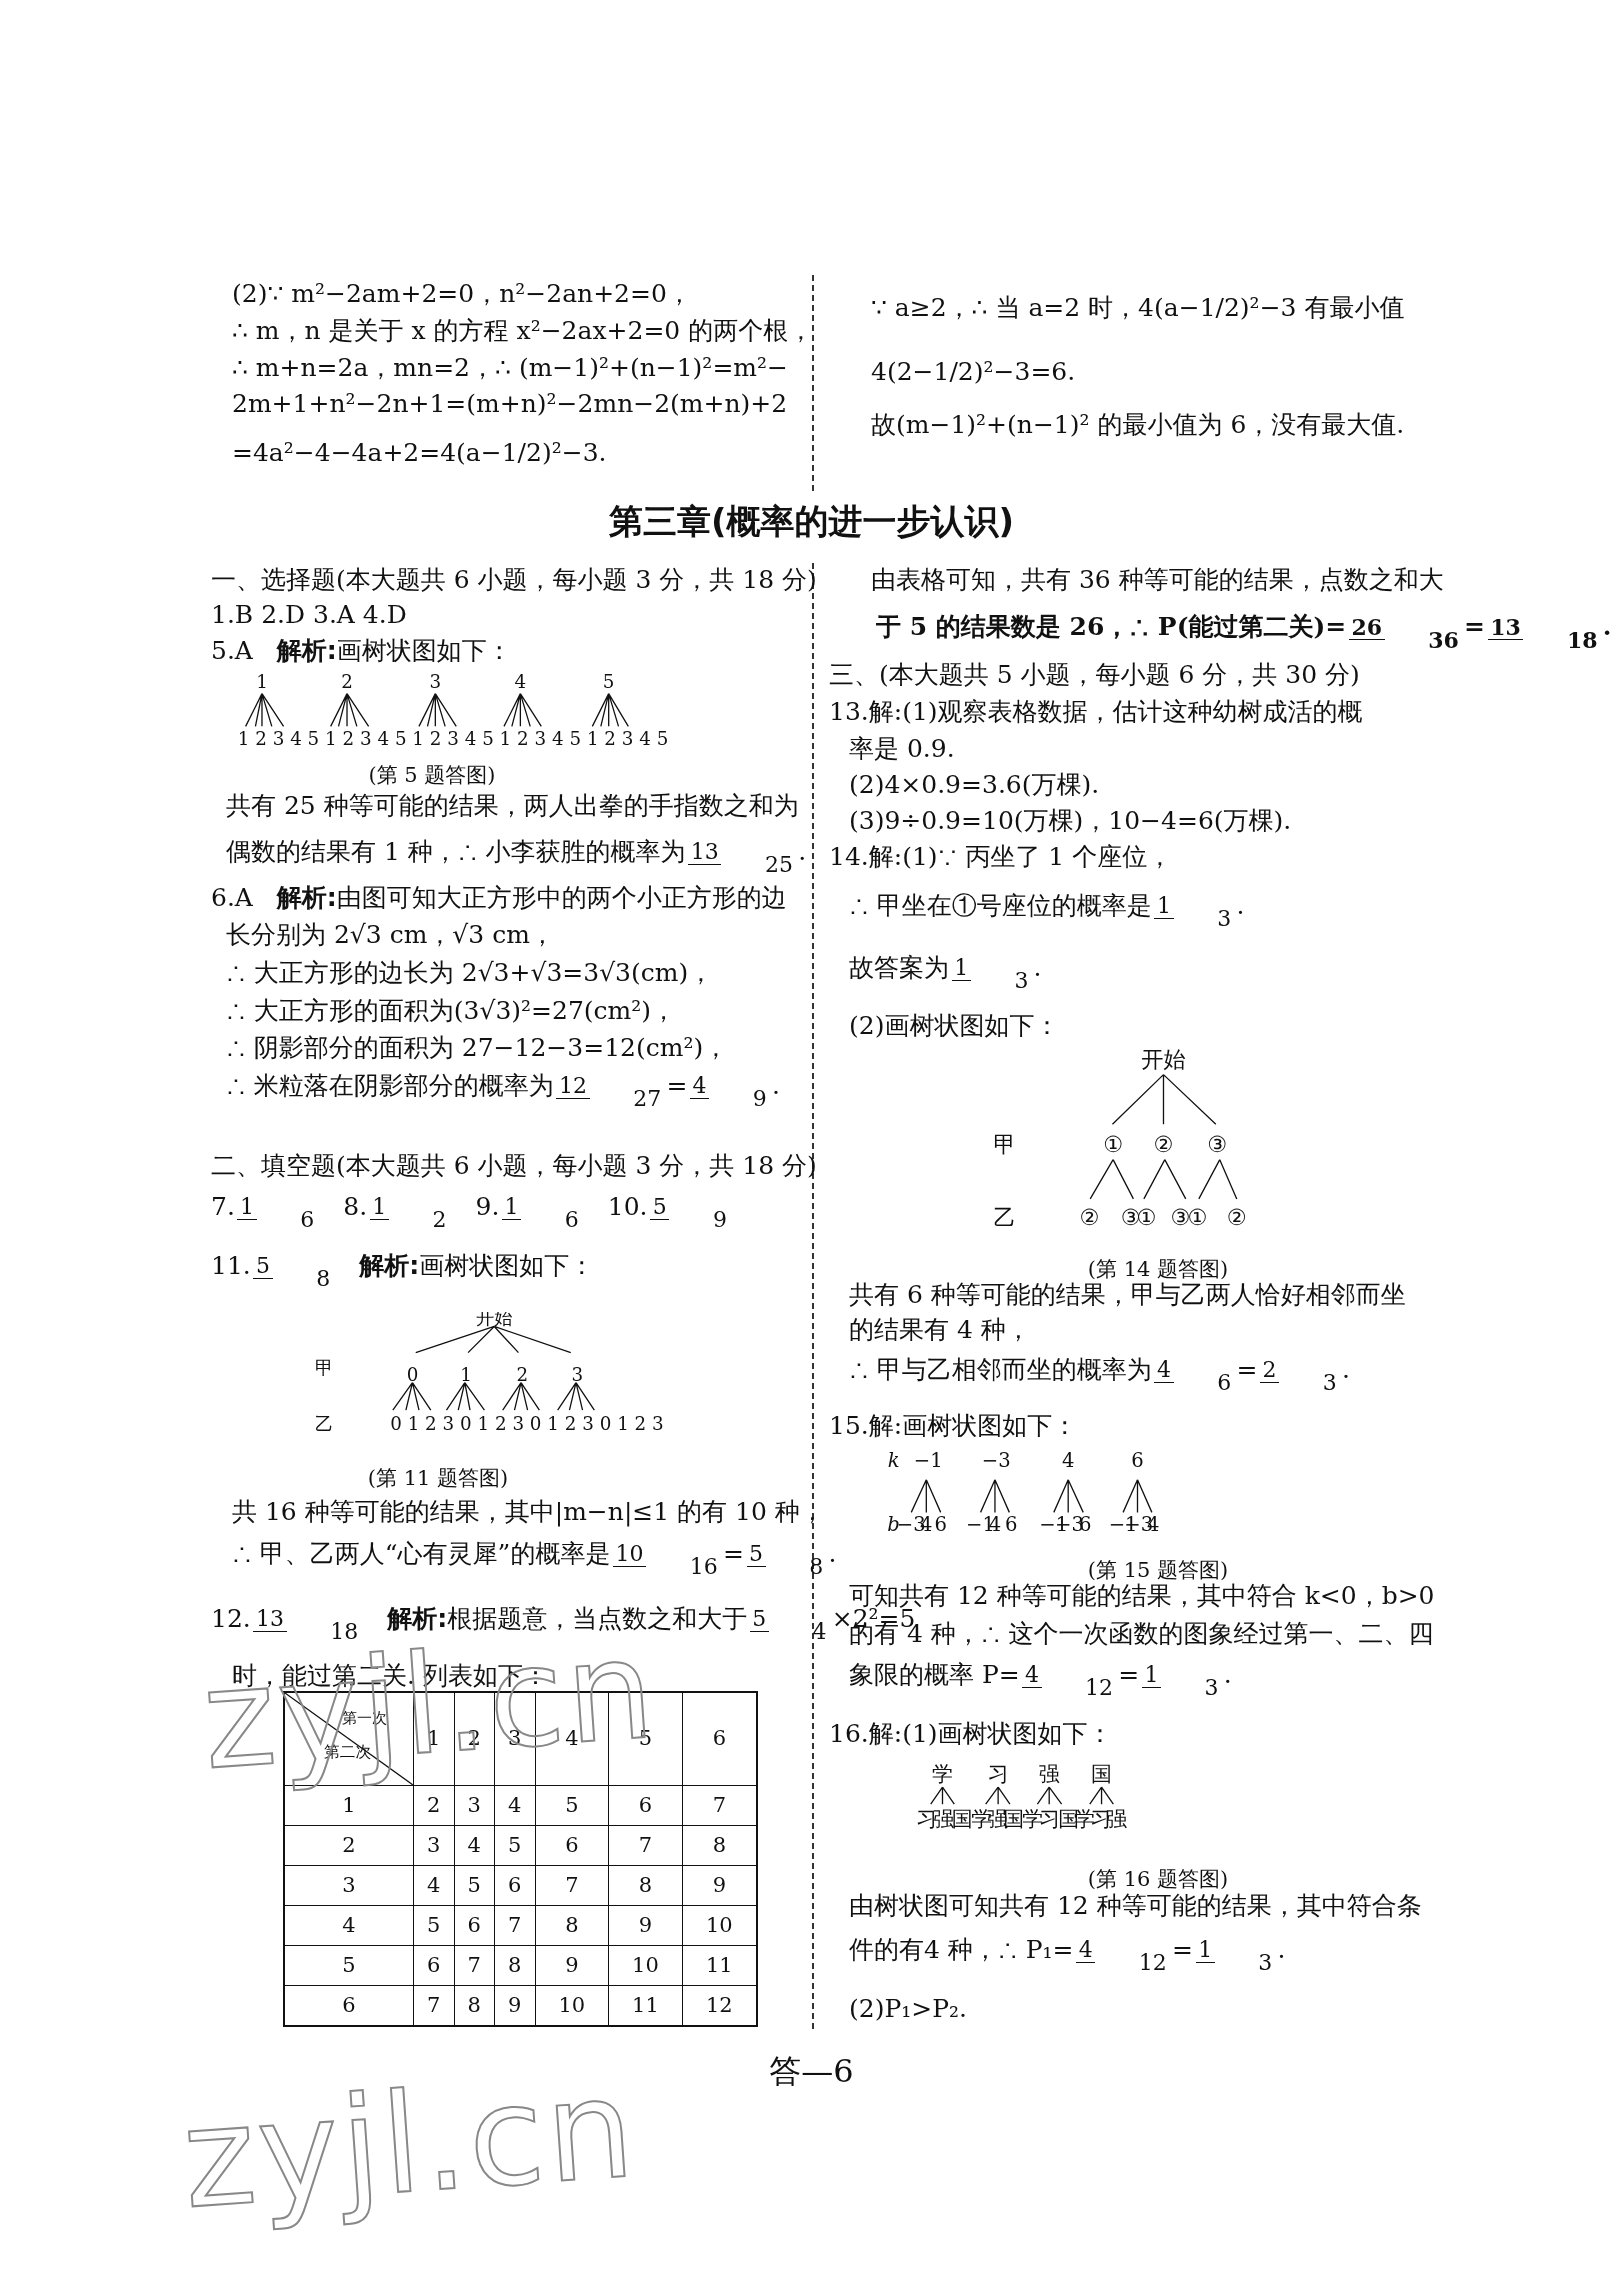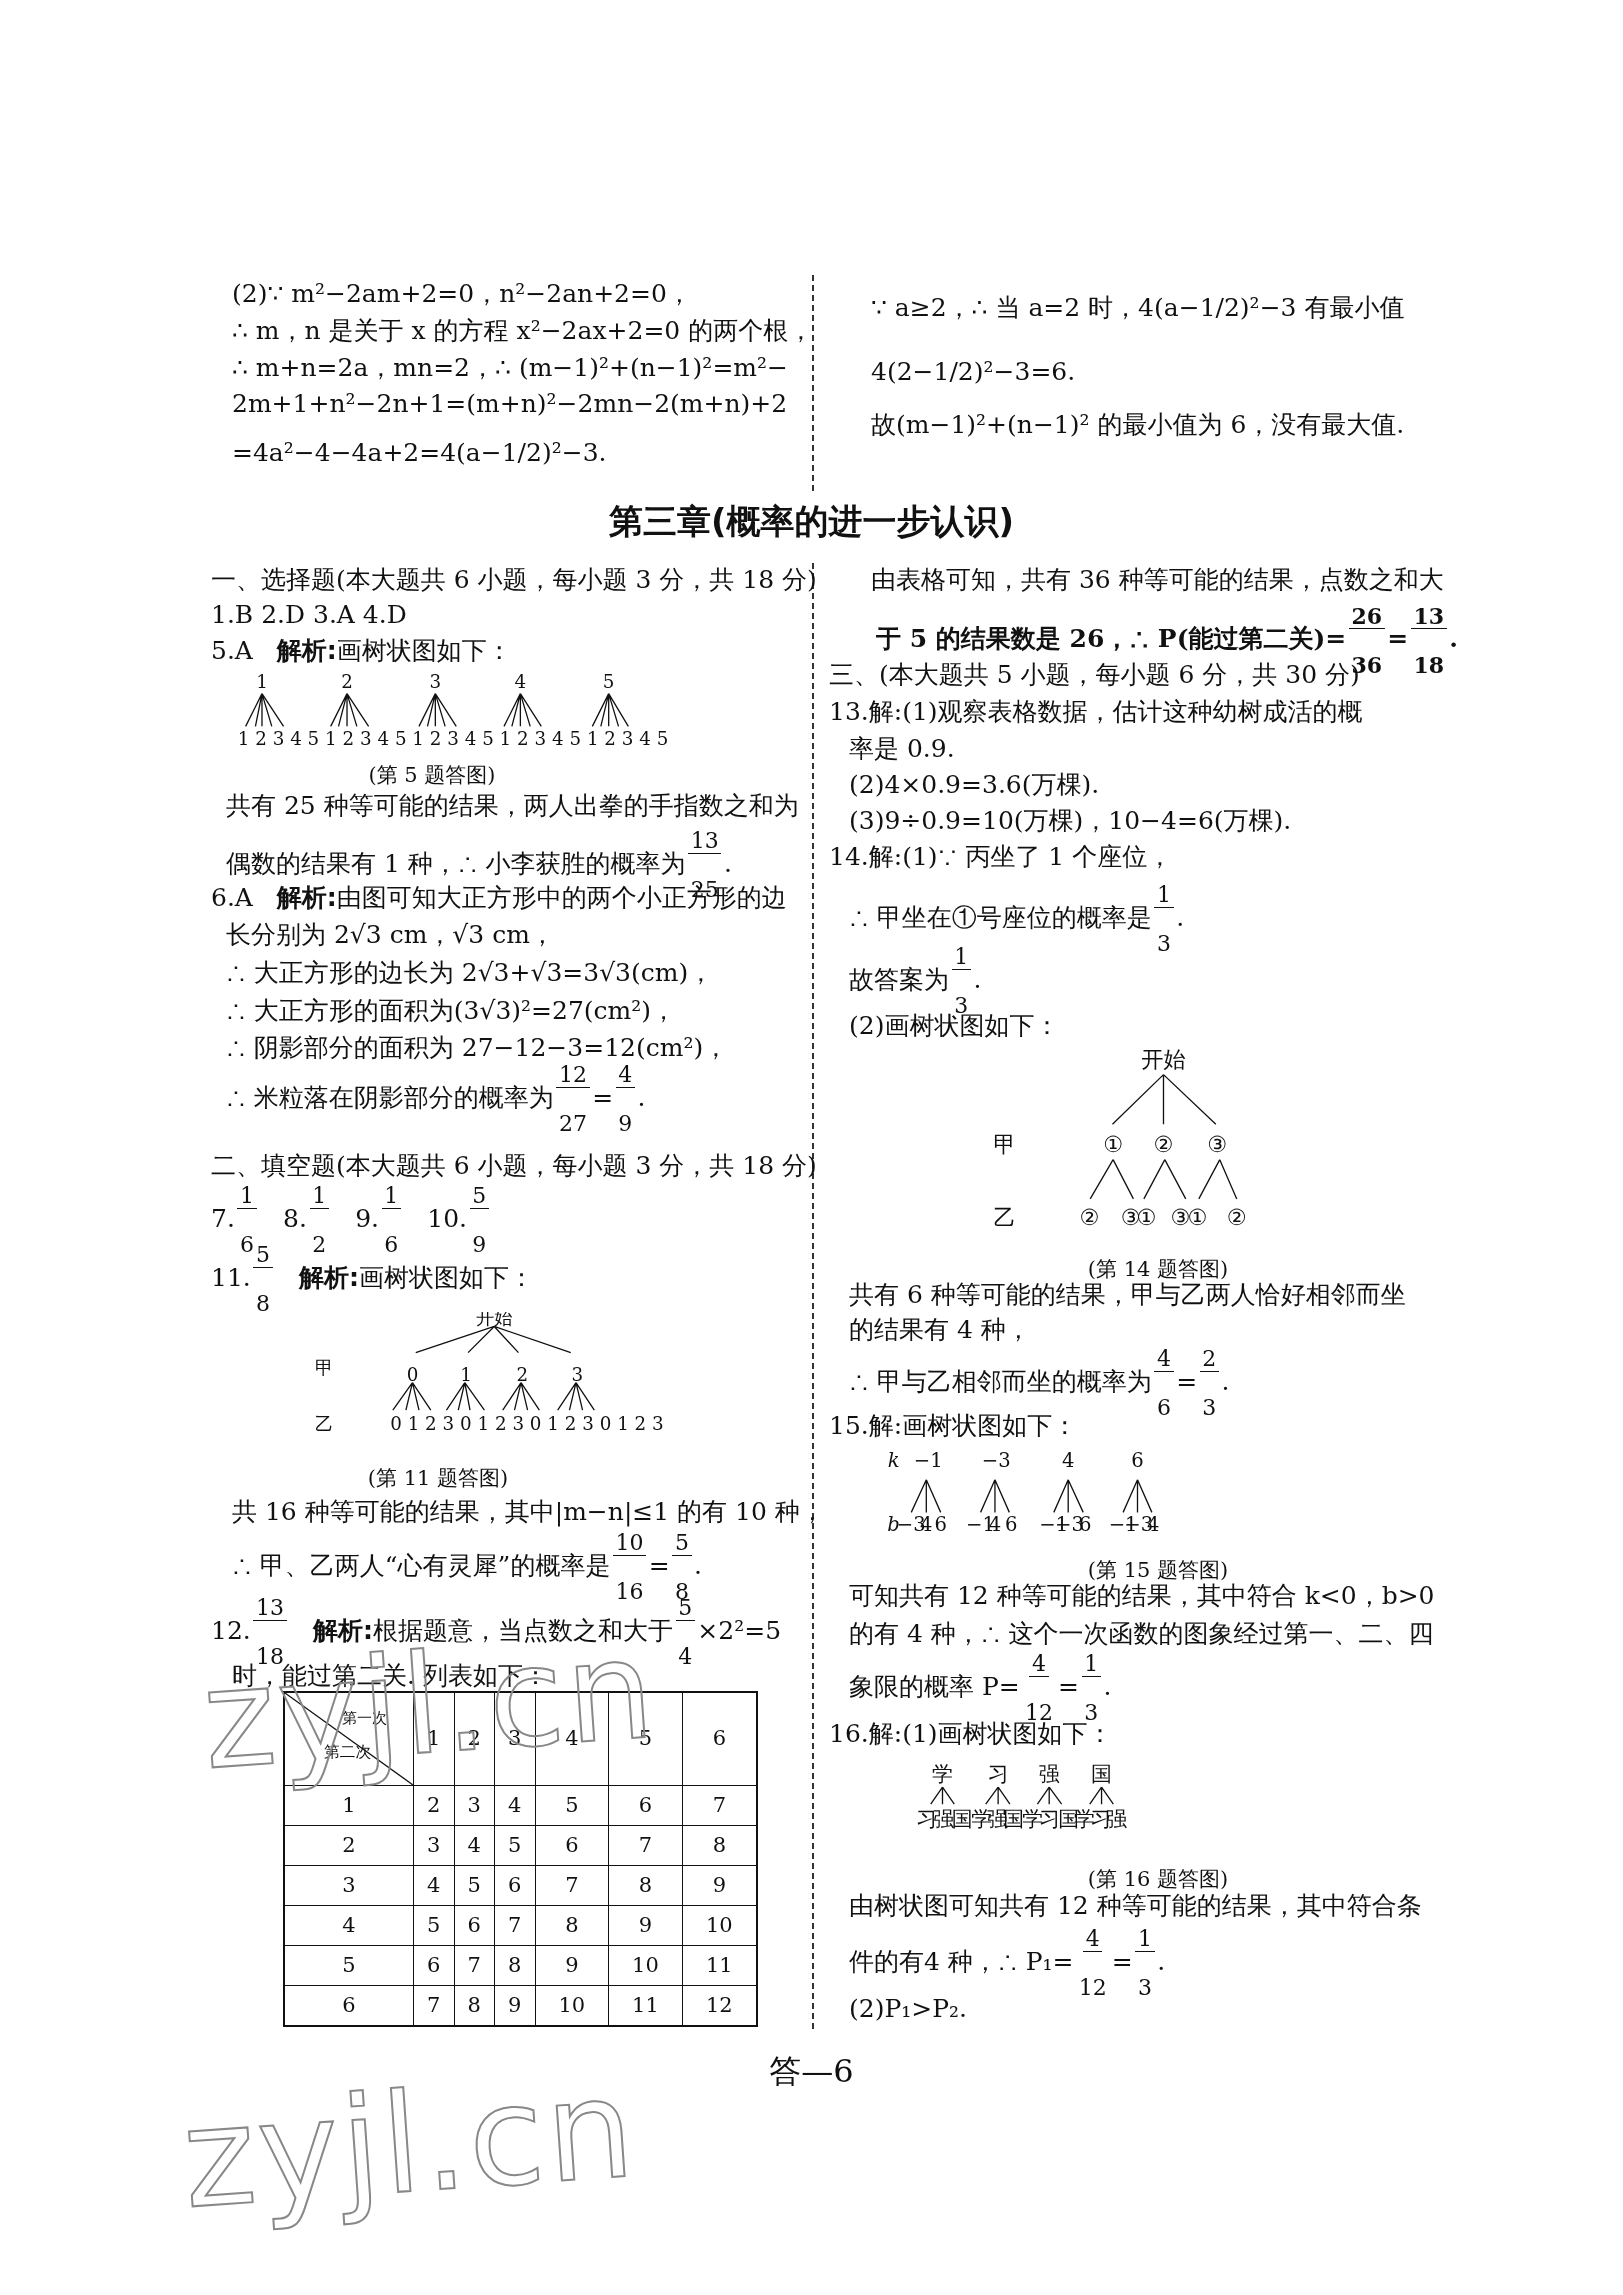--- a/index.html
+++ b/index.html
@@ -8,21 +8,21 @@
     font-family: "DejaVu Serif", "Liberation Serif", serif;
     color: #111; font-size: 25px; line-height: 1;
   }
   .line { position: absolute; white-space: nowrap; }
   .divider { position: absolute; border-left: 2px dashed #333; width: 0; }
   .chapter-title {
     position: absolute; left: 0; width: 1623px; text-align: center; top: 504px;
     font-family: "DejaVu Sans", "Liberation Sans", sans-serif; font-weight: bold; font-size: 34px;
   }
   .b { font-weight: bold; font-family: "DejaVu Sans", "Liberation Sans", sans-serif; }
-  .frac { display: inline-flex; flex-direction: column; align-items: center; vertical-align: middle; font-size: 22px; margin: 0 2.6px; }
+  .frac { display: inline-flex; align-items: center; vertical-align: middle; font-size: 22px; margin: 0 2.6px; gap: 41px; }
   .frac .num { border-bottom: 1.3px solid #111; padding: 0 2.6px 1.3px; }
   .frac .den { padding: 1.3px 2.6px 0; margin-top: 23px; }
   .caption { position: absolute; font-size: 21px; text-align: center; margin-top: 12px; }
   svg text { font-family: "DejaVu Serif", "Liberation Serif", serif; }
   table.sum { position: absolute; border-collapse: collapse; font-size: 21px; }
   table.sum td { border: 1.3px solid #111; text-align: center; height: 37px; }
   table.sum { border: 2.6px solid #111; }
   .page-num { position: absolute; top: 2055px; left: 0; width: 1623px; text-align: center; font-size: 32px; }
   .watermark {
     position: absolute; font-family: "DejaVu Sans", "Liberation Sans", sans-serif;

